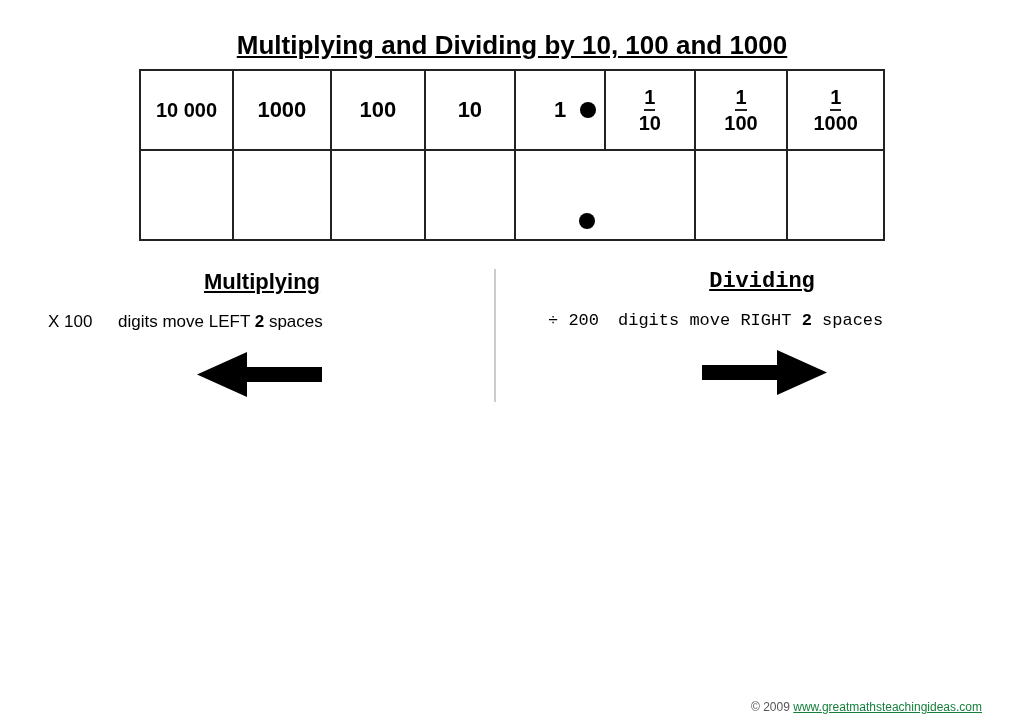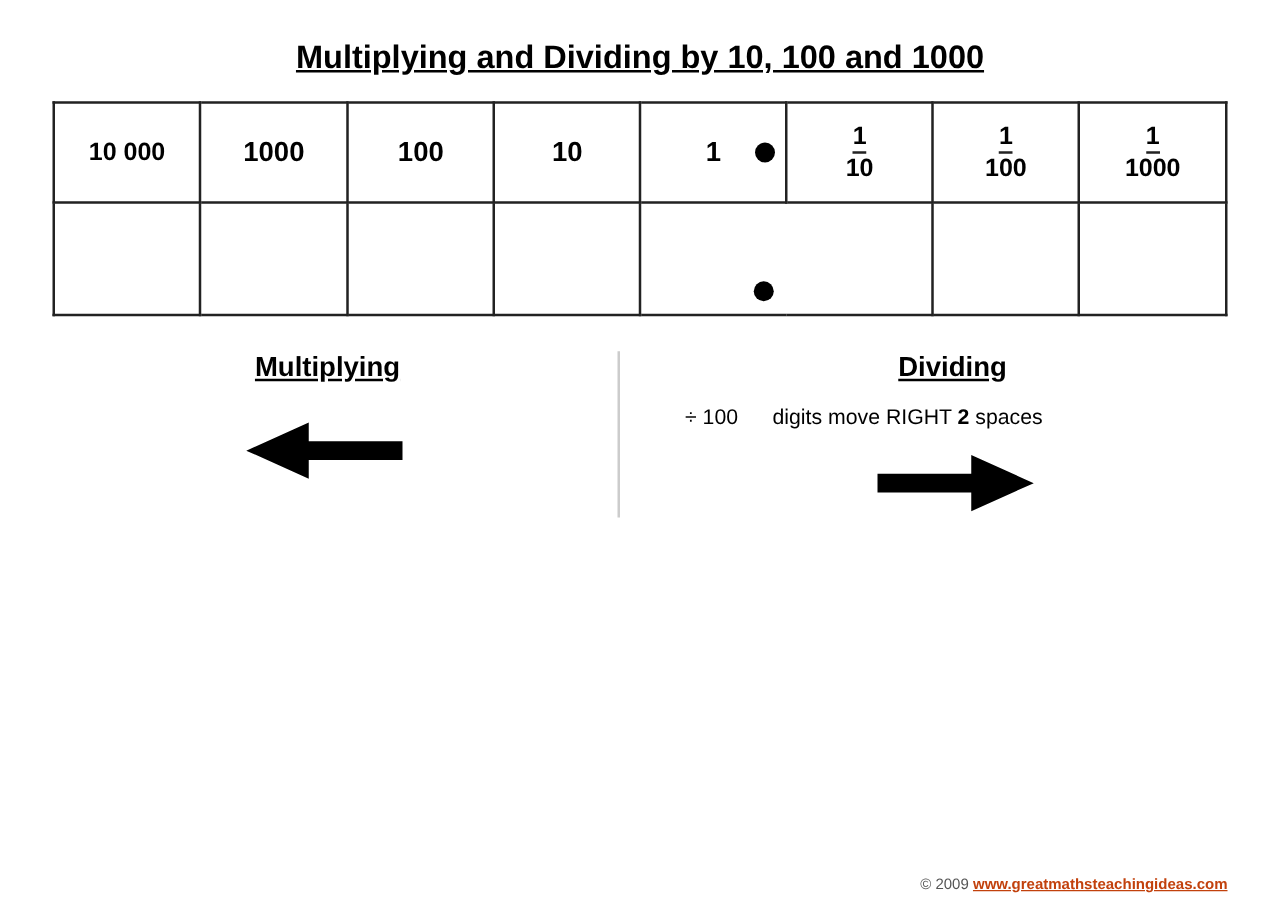--- a/index.html
+++ b/index.html
@@ -13,28 +13,28 @@
       flex-direction: column;
       align-items: center;
       padding: 20px 30px 10px 30px;
     }
 
     .main-title {
       font-size: 26px;
       font-weight: bold;
       text-decoration: underline;
       text-align: center;
-      margin-bottom: 20px;
+      margin-bottom: 8px;
       margin-top: 10px;
     }
 
     
     .place-value-table {
       border-collapse: collapse;
-      width: 940px;
+      width: 746px;
       margin-bottom: 24px;
     }
     .place-value-table td {
       border: 2px solid #222;
       text-align: center;
       vertical-align: middle;
       font-size: 22px;
       font-weight: bold;
       height: 80px;
       width: 120px;
@@ -105,20 +105,21 @@
       margin-top: 4px;
     }
     .left-panel {
       flex: 1;
       padding-right: 12px;
       border-right: 2px solid #ccc;
     }
     .right-panel {
       flex: 1;
       padding-left: 46px;
+      font-family: Liberation Mono, monospace;
     }
     .section-title {
       font-size: 22px;
       font-weight: bold;
       text-decoration: underline;
       margin-bottom: 14px;
       text-align: center;
     }
     .rules-table {
       width: 100%;
@@ -148,22 +149,21 @@
 
     .footer {
       margin-top: auto;
       font-size: 12px;
       color: #555;
       text-align: right;
       width: 940px;
       padding-top: 6px;
     }
     .footer a {
-      color: #c2410c;
-      font-weight: bold;
+      color: #15803d;
     }
   </style>
 </head>
 <body>
 
 <h1 class="main-title">Multiplying and Dividing by 10, 100 and 1000</h1>
 
 <table class="place-value-table">
   <tbody>
       <tr>
@@ -212,35 +212,39 @@
   </tr>
 </tbody>
   </table>
 
 <div class="bottom-section">
 
   <div class="left-panel">
     <div class="section-title">Multiplying</div>
     <table class="rules-table">
       <tbody>
+      <tr>
+        <td>X 100</td>
+        <td>digits move LEFT <strong>2</strong> spaces</td>
+      </tr>
     </tbody>
       </table>
     <div class="arrow-container">
       <svg class="svg-arrow" width="140" height="55" viewBox="0 0 140 55">
         <polygon points="55,5 55,20 130,20 130,35 55,35 55,50 5,27.5" fill="#000"></polygon>
       </svg>
     </div>
   </div>
 
   <div class="right-panel">
     <div class="section-title">Dividing</div>
     <table class="rules-table">
       <tbody>
       <tr>
-        <td>÷ 100</td>
+        <td>÷ 200</td>
         <td>digits move RIGHT <strong>2</strong> spaces</td>
       </tr>
     </tbody>
       </table>
     <div class="arrow-container">
       <svg class="svg-arrow" width="140" height="55" viewBox="0 0 140 55">
         <polygon points="85,5 85,20 10,20 10,35 85,35 85,50 135,27.5" fill="#000"></polygon>
       </svg>
     </div>
   </div>

